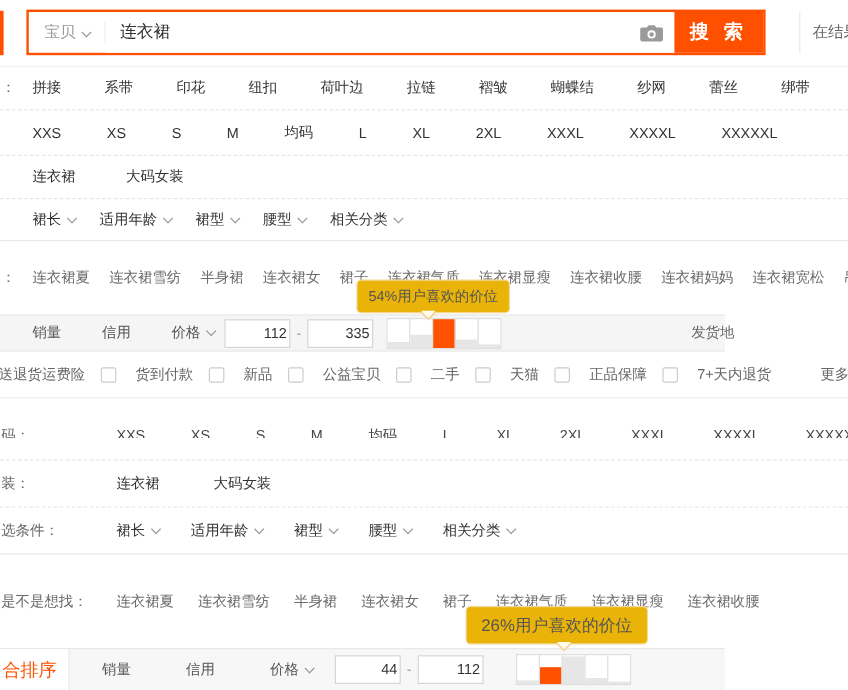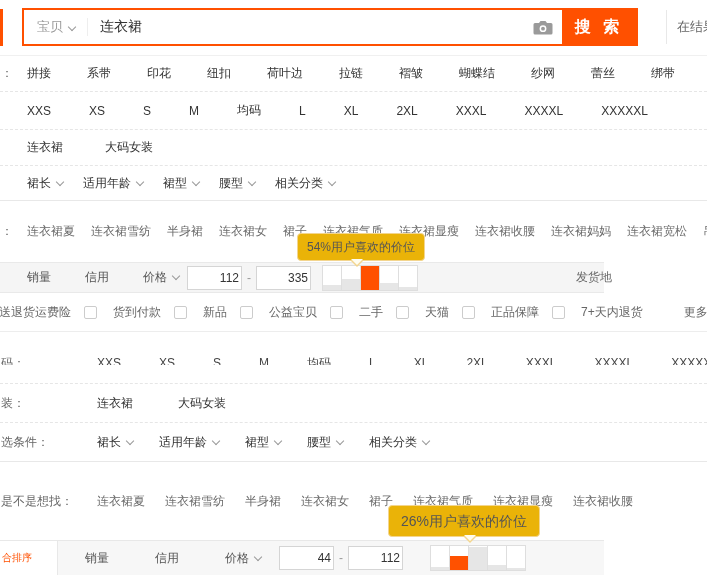--- a/index.html
+++ b/index.html
@@ -48,21 +48,21 @@
   #sortbar-bottom .word.first{margin-left:27px;}
   #sortbar-bottom .word.pricew{margin-right:18px;}
   .pinput{width:55px;height:24px;box-sizing:border-box;border:1px solid #d5d5d5;background:#fff;font-size:12px;color:#333;padding-left:8px;outline:none;font-family:inherit;text-align:right;}
   .pdash{margin:0 5px;color:#999;}
   .hist{display:flex;align-items:flex-end;height:26px;margin-left:12px;}
   #sortbar-bottom .hist{margin-left:28px;}
   .hcell{width:20px;height:26px;background:#fff;border:1px solid #dedede;margin-left:-1px;position:relative;box-sizing:border-box;cursor:pointer;}
   .hfill{position:absolute;left:0;right:0;bottom:0;background:#e6e6e6;}
   .hfill.sel{background:#FF5100;}
   .shipfrom{margin-left:auto;margin-right:-8px;color:#666;cursor:pointer;white-space:nowrap;}
-  .tab{width:58px;align-self:stretch;background:#fff;border-right:1px solid #e8e8e8;display:flex;align-items:center;padding-left:2px;box-sizing:border-box;color:#FF5000;font-size:10px;cursor:pointer;white-space:nowrap;}
+  .tab{width:58px;align-self:stretch;background:#fff;border-right:1px solid #e8e8e8;display:flex;align-items:center;padding-left:2px;box-sizing:border-box;color:#FF5000;font-size:15px;cursor:pointer;white-space:nowrap;}
   
   #services{position:absolute;left:0;top:294px;width:707px;height:38px;display:flex;align-items:center;gap:13px;box-sizing:border-box;border-bottom:1px solid #ededed;color:#666;}
   .svc-first{margin-left:-13px;white-space:nowrap;}
   .cbi{display:flex;align-items:center;gap:16px;cursor:pointer;white-space:nowrap;}
   .cb{width:13px;height:13px;box-sizing:border-box;border:1px solid #ccc;border-radius:2px;background:#fff;display:inline-block;}
   .more{margin-left:28px;cursor:pointer;white-space:nowrap;}
   .vd{width:1px;height:26px;background:#e3e3e3;margin-left:18px;}
   
   .s2row{position:absolute;left:0;width:707px;display:flex;align-items:center;padding-left:97px;box-sizing:border-box;color:#333;}
   .s2label{position:absolute;left:1px;color:#666;white-space:nowrap;}

